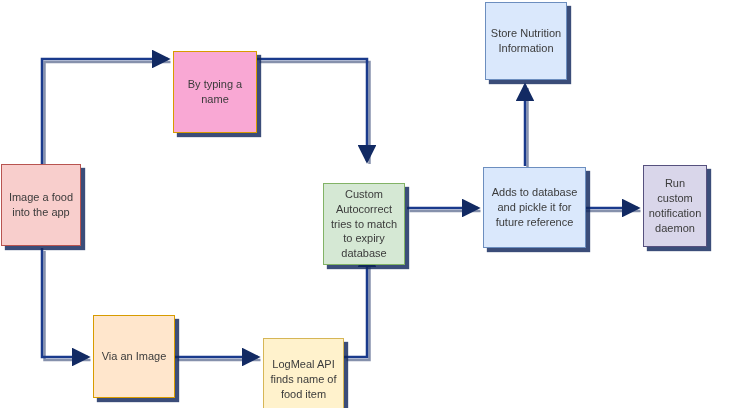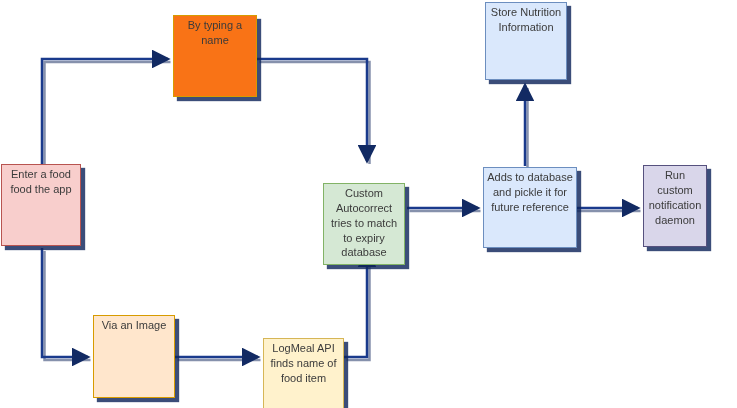--- a/index.html
+++ b/index.html
@@ -10,38 +10,38 @@
     font-family:"Liberation Sans", sans-serif;
     overflow:hidden;
   }
   .edges{position:absolute;left:0;top:0;width:737px;height:408px;}
   .node{
     position:absolute;
     box-sizing:border-box;
     border:1.6px solid #999;
     background:#eee;
     display:flex;
-    align-items:flex-start;
+    align-items:center;
     justify-content:center;
     text-align:center;
     font-size:11px;
     line-height:1.35;
     color:#3b3b3b;
     padding:2px;
     box-shadow:4px 4px 1px rgba(16,38,92,0.82);
   }
   .node .lbl{width:100%;}
   
   #n-enter      {left:1px;   top:164px; width:80px; height:82px;}
   #n-typing     {left:173px; top:15px;  width:84px; height:82px;}
   #n-via        {left:93px;  top:315px; width:82px; height:83px;}
   #n-logmeal    {left:263px; top:314px; width:81px; height:83px;}
   #n-autocorrect{left:323px; top:183px; width:82px; height:82px;}
   #n-store      {left:485px; top:2px;   width:82px; height:78px;}
-  #n-adds       {left:483px; top:167px; width:94px; height:81px;}
+  #n-adds       {left:483px; top:167px; width:103px; height:81px;}
   #n-daemon     {left:643px; top:165px; width:64px; height:82px;}
 </style>
 </head>
 <body>
 
 <div class="canvas">
 
   <svg class="edges" width="737" height="408" viewBox="0 0 737 408" xmlns="http://www.w3.org/2000/svg">
     <defs>
       <marker id="arr" viewBox="0 0 10 10" refX="8.6" refY="5" markerWidth="7.5" markerHeight="7.5" orient="auto-start-reverse">
@@ -66,24 +66,24 @@
       <path d="M 257 59 L 367 59 L 367 161" marker-end="url(#arr)"></path>
       <path d="M 175 357 L 258 357" marker-end="url(#arr)"></path>
       <path d="M 344 357 L 367 357 L 367 251" marker-end="url(#arr)"></path>
       <path d="M 407 208 L 478 208" marker-end="url(#arr)"></path>
       <path d="M 525 166 L 525 85" marker-end="url(#arr)"></path>
       <path d="M 568 208 L 638 208" marker-end="url(#arr)"></path>
     </g>
   </svg>
 
   <div class="node" id="n-enter" style="background: rgb(248, 206, 204); border-color: rgb(184, 84, 80);">
-    <div class="lbl">Enter a food food the app</div>
+    <div class="lbl">Image a food into the app</div>
   </div>
 
-  <div class="node" id="n-typing" style="background: #f97316; border-color: rgb(215, 155, 0);">
+  <div class="node" id="n-typing" style="background: #f9a8d4; border-color: rgb(215, 155, 0); margin-top: 36px;">
     <div class="lbl">By typing a name</div>
   </div>
 
   <div class="node" id="n-via" style="background: rgb(255, 230, 204); border-color: rgb(215, 155, 0);">
     <div class="lbl">Via an Image</div>
   </div>
 
   <div class="node" id="n-logmeal" style="background: rgb(255, 242, 204); border-color: rgb(214, 182, 86); margin-top: 24px;">
     <div class="lbl">LogMeal API finds name of food item</div>
   </div>

